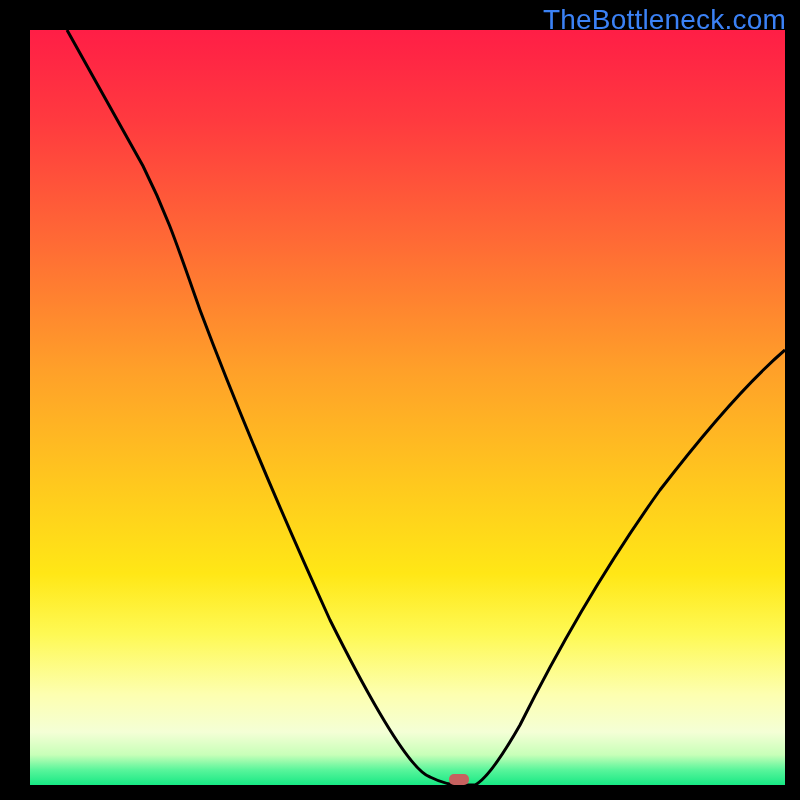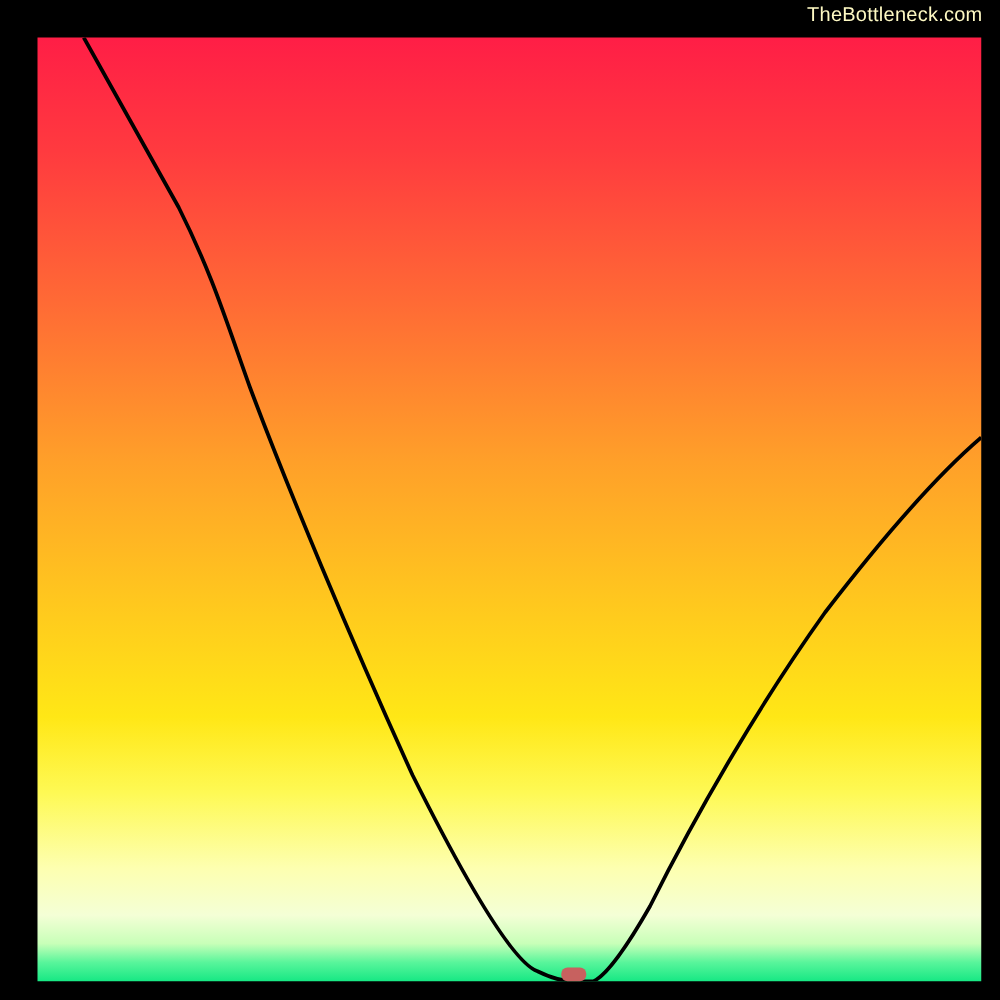--- a/index.html
+++ b/index.html
@@ -14,22 +14,22 @@
   .frame {
     position: relative;
     width: 800px;
     height: 800px;
     background: #000;
   }
   .watermark {
     position: absolute;
     top: 4px;
     right: 14px;
-    color: #fef9c3;
-    font-size: 16px;
+    color: #3b82f6;
+    font-size: 28px;
     font-weight: 500;
     letter-spacing: 0.2px;
   }
   .plot {
     position: absolute;
     left: 30px;
     top: 30px;
     width: 755px;
     height: 755px;
     background: linear-gradient(

